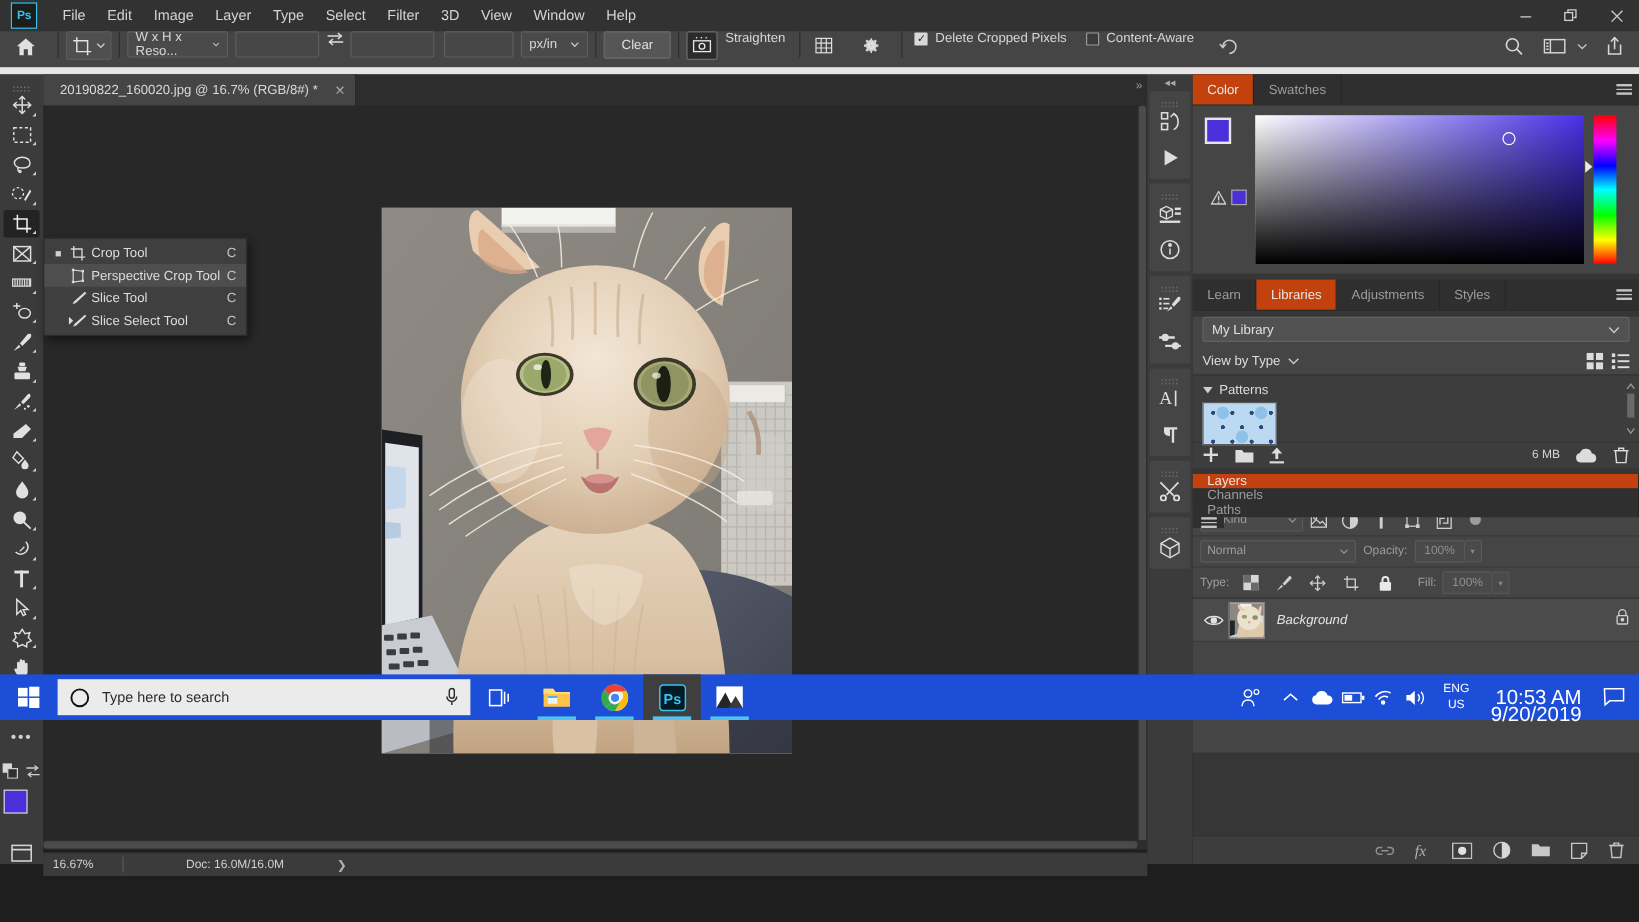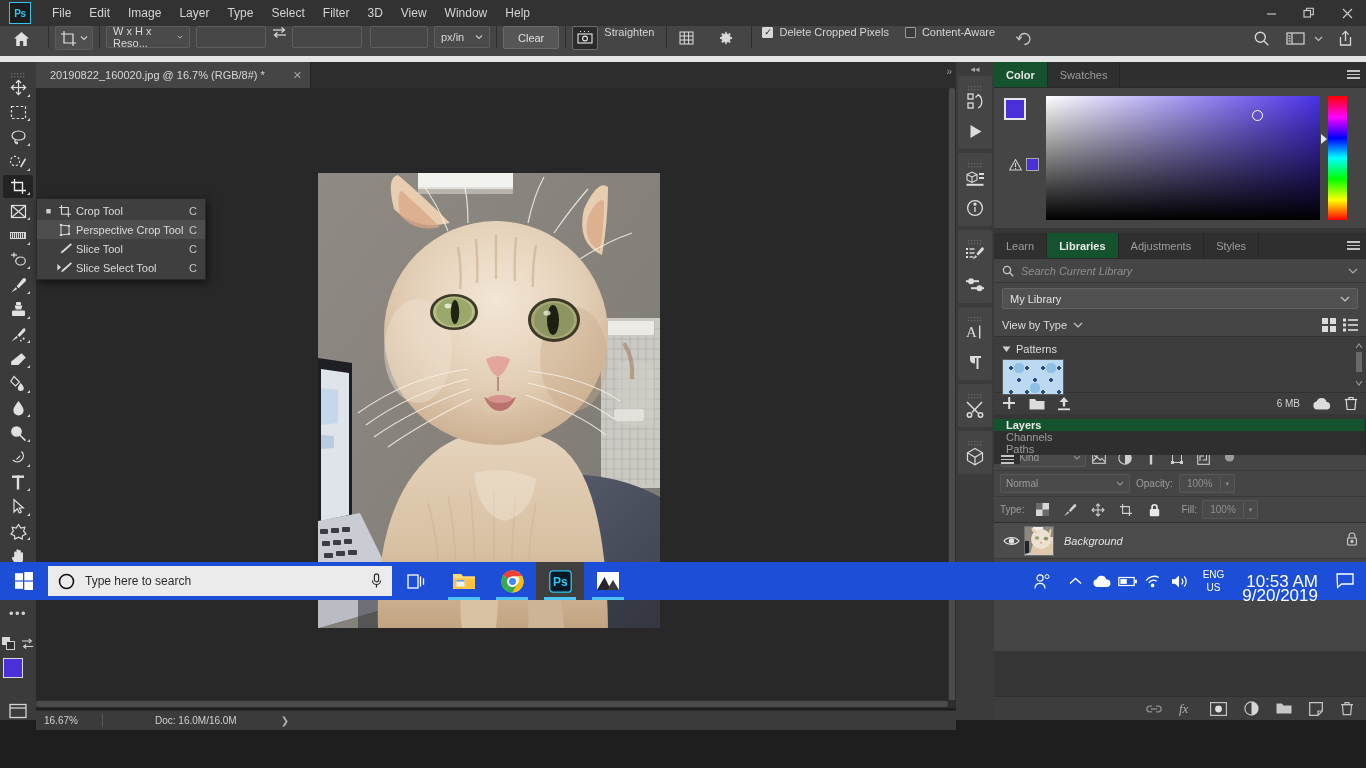--- a/index.html
+++ b/index.html
@@ -76,21 +76,21 @@
   }
   .chk.on { background: #d8d8d8; color: #232323; border-color: #d8d8d8; }
 
   
   .tabbar {
     position: absolute; left: 36px; top: 62px; width: 920px; height: 26px;
     background: #2d2d2d; display: flex; align-items: flex-end;
   }
   .doctab {
     height: 26px; background: #454545; display: flex; align-items: center;
-    padding: 0 8px 0 14px; gap: 28px; font-size: 11px; color: #d8d8d8;
+    padding: 0 8px 0 14px; gap: 14px; font-size: 11px; color: #d8d8d8;
     border-right: 1px solid #242424;
   }
   .tabclose { color: #a5a5a5; font-size: 11px; }
   .tab-collapse {
     position: absolute; right: 4px; top: 4px; color: #9a9a9a; font-size: 10px;
   }
 
   
   .toolbar {
     position: absolute; left: 0; top: 62px; width: 36px; height: 658px;
@@ -182,21 +182,21 @@
   
   .panels { position: absolute; left: 994px; top: 62px; width: 372px; height: 658px; background: #363636; }
   .ptabs {
     height: 26px; background: #363636; display: flex; align-items: stretch;
     position: relative; border-bottom: 1px solid #2b2b2b;
   }
   .ptab {
     font-size: 11px; color: #9d9d9d; padding: 0 12px; display: flex;
     align-items: center; background: #2f2f2f; border-right: 1px solid #262626;
   }
-  .ptab.active { background: #14532d; color: #e8e8e8; font-weight: bold; }
+  .ptab.active { background: #c2410c; color: #e8e8e8; font-weight: normal; }
   .ptabs .filler { flex: 1; background: #2f2f2f; }
   .pmenu {
     width: 26px; background: #2f2f2f; display: flex; align-items: center; justify-content: center;
   }
   .hamburger { width: 13px; display: flex; flex-direction: column; gap: 2px; }
   .hamburger i { display: block; height: 1.5px; background: #c4c4c4; }
 
   
   .colorbody { height: 140px; background: #454545; position: relative; padding: 8px; display: flex; }
   .cp-swatches { position: relative; width: 36px; height: 40px; margin-right: 8px; }
@@ -1201,30 +1201,20 @@
       <div class="filler"></div>
       <div class="pmenu">
         <span class="hamburger">
             <i></i>
             <i></i>
             <i></i>
           </span>
       </div>
     </div>
     <div class="libbody">
-      <div class="lib-search">
-        <svg width="12" height="12" viewBox="0 0 12 12" fill="none" stroke="#c8c8c8" stroke-width="1.3">
-          <circle cx="5" cy="5" r="3.6"></circle>
-            <line x1="7.8" y1="7.8" x2="11.2" y2="11.2"></line>
-        </svg>
-        <input placeholder="Search Current Library" style="">
-        <svg width="10" height="8" viewBox="0 0 10 8">
-            <path d="M1 2 L5 6 L9 2" stroke="#a8a8a8" stroke-width="1.2" fill="none"></path>
-          </svg>
-      </div>
       <div class="lib-select">
         <span>My Library</span>
         <svg width="10" height="8" viewBox="0 0 10 8">
             <path d="M1 2 L5 6 L9 2" stroke="#c8c8c8" stroke-width="1.2" fill="none"></path>
           </svg>
       </div>
       <div class="lib-view">
         <span>View by Type</span>
         <svg width="10" height="8" viewBox="0 0 10 8">
             <path d="M1 2 L5 6 L9 2" stroke="#c8c8c8" stroke-width="1.2" fill="none"></path>

